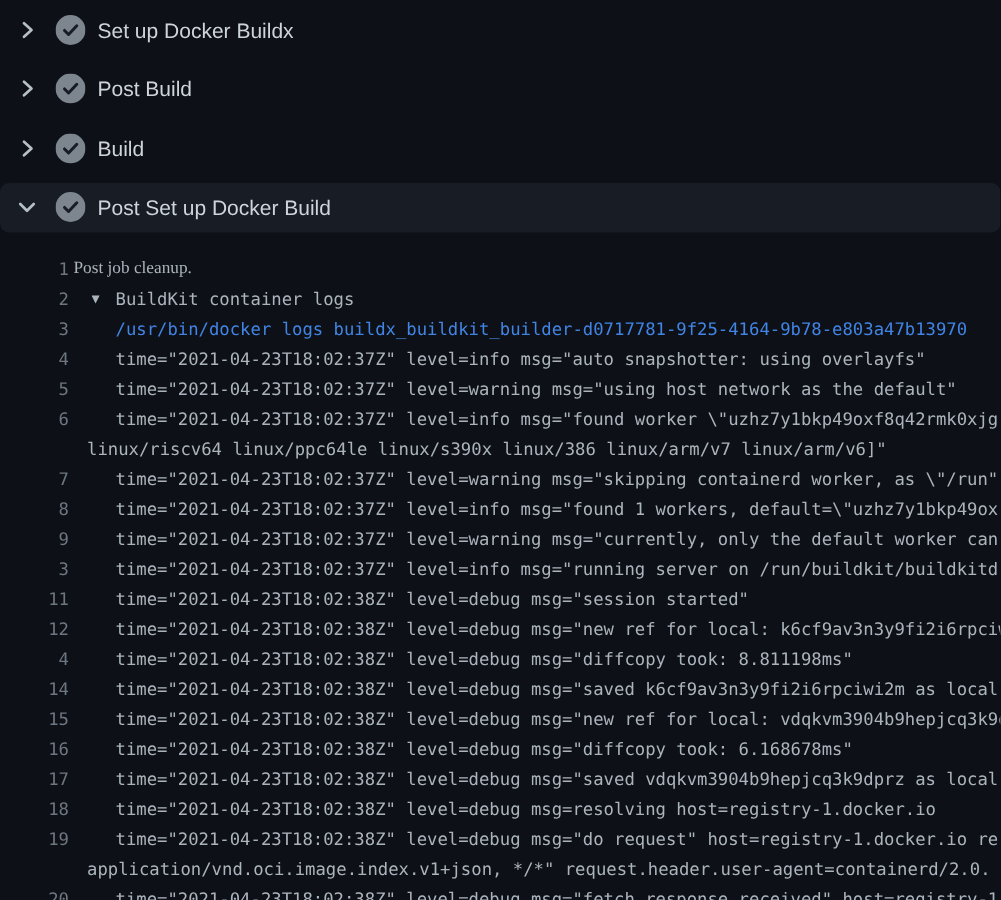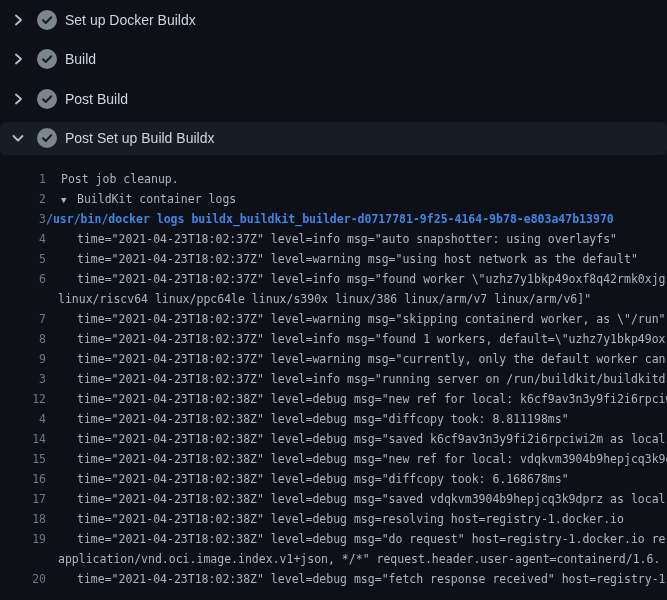--- a/index.html
+++ b/index.html
@@ -67,24 +67,24 @@
     text-align: right;
     color: #6e7681;
     text-decoration: none;
     font-size: 11.5px;
   }
   .ltext {
     color: #abb3bc;
     overflow: hidden;
     flex: 1 1 auto;
   }
-  .lrow.top     .ltext { margin-left: 15px; }
+  .lrow.top     .ltext { margin-left: 3px; font-family: Liberation Serif, serif; }
   .lrow.group   .ltext { margin-left: 15px; }
   .lrow.nested  .ltext { margin-left: 31px; }
-  .lrow.command .ltext { color: #4184e4; font-weight: bold; }
+  .lrow.command .ltext { margin-left: 31px; color: #4184e4; font-weight: normal; }
   .lrow.cont    .ltext { margin-left: 12px; }
   .tri {
     display: inline-block;
     width: 16px;
     font-size: 9px;
     vertical-align: middle;
     color: #abb3bc;
     cursor: pointer;
   }
 </style>
@@ -113,51 +113,51 @@
       <svg width="16" height="16" viewBox="0 0 16 16">
           <path d="M6 3.5 L11 8 L6 12.5" fill="none" stroke="currentColor" stroke-width="1.8" stroke-linecap="round" stroke-linejoin="round"></path>
         </svg>
     </span>
     <span class="check">
       <svg width="20" height="20" viewBox="0 0 20 20">
           <circle cx="10" cy="10" r="10" fill="#7d858e"></circle>
           <path d="M6 10.3 L8.7 13 L14.2 7.2" fill="none" stroke="#171c25" stroke-width="2" stroke-linecap="round" stroke-linejoin="round"></path>
         </svg>
     </span>
+    <span class="step-label">Post Build</span>
+  </div>
+
+  <div class="step">
+    <span class="chev">
+      <svg width="16" height="16" viewBox="0 0 16 16">
+          <path d="M6 3.5 L11 8 L6 12.5" fill="none" stroke="currentColor" stroke-width="1.8" stroke-linecap="round" stroke-linejoin="round"></path>
+        </svg>
+    </span>
+    <span class="check">
+      <svg width="20" height="20" viewBox="0 0 20 20">
+          <circle cx="10" cy="10" r="10" fill="#7d858e"></circle>
+          <path d="M6 10.3 L8.7 13 L14.2 7.2" fill="none" stroke="#171c25" stroke-width="2" stroke-linecap="round" stroke-linejoin="round"></path>
+        </svg>
+    </span>
     <span class="step-label">Build</span>
   </div>
 
-  <div class="step">
-    <span class="chev">
-      <svg width="16" height="16" viewBox="0 0 16 16">
-          <path d="M6 3.5 L11 8 L6 12.5" fill="none" stroke="currentColor" stroke-width="1.8" stroke-linecap="round" stroke-linejoin="round"></path>
-        </svg>
-    </span>
-    <span class="check">
-      <svg width="20" height="20" viewBox="0 0 20 20">
-          <circle cx="10" cy="10" r="10" fill="#7d858e"></circle>
-          <path d="M6 10.3 L8.7 13 L14.2 7.2" fill="none" stroke="#171c25" stroke-width="2" stroke-linecap="round" stroke-linejoin="round"></path>
-        </svg>
-    </span>
-    <span class="step-label">Post Build</span>
-  </div>
-
   <div class="step expanded">
     <span class="chev">
       <svg width="16" height="16" viewBox="0 0 16 16">
           <path d="M3.5 6 L8 10.5 L12.5 6" fill="none" stroke="currentColor" stroke-width="1.8" stroke-linecap="round" stroke-linejoin="round"></path>
         </svg>
     </span>
     <span class="check">
       <svg width="20" height="20" viewBox="0 0 20 20">
           <circle cx="10" cy="10" r="10" fill="#7d858e"></circle>
           <path d="M6 10.3 L8.7 13 L14.2 7.2" fill="none" stroke="#171c25" stroke-width="2" stroke-linecap="round" stroke-linejoin="round"></path>
         </svg>
     </span>
-    <span class="step-label">Post Set up Build Buildx</span>
+    <span class="step-label">Post Set up Docker Build</span>
   </div>
 
 </div>
 
 <div class="log" id="log">
     <div class="lrow top">
     <a class="lnum" href="#">1</a>
     <div class="ltext"><span class="txt">Post job cleanup.</span></div>
   </div>
     <div class="lrow group">
@@ -194,20 +194,24 @@
   </div>
     <div class="lrow nested">
     <a class="lnum" href="#">9</a>
     <div class="ltext"><span class="txt">time="2021-04-23T18:02:37Z" level=warning msg="currently, only the default worker can"</span></div>
   </div>
     <div class="lrow nested">
     <a class="lnum" href="#">3</a>
     <div class="ltext"><span class="txt">time="2021-04-23T18:02:37Z" level=info msg="running server on /run/buildkit/buildkitd"</span></div>
   </div>
     <div class="lrow nested">
+    <a class="lnum" href="#">11</a>
+    <div class="ltext"><span class="txt">time="2021-04-23T18:02:38Z" level=debug msg="session started"</span></div>
+  </div>
+    <div class="lrow nested">
     <a class="lnum" href="#">12</a>
     <div class="ltext"><span class="txt">time="2021-04-23T18:02:38Z" level=debug msg="new ref for local: k6cf9av3n3y9fi2i6rpciwi2m"</span></div>
   </div>
     <div class="lrow nested">
     <a class="lnum" href="#">4</a>
     <div class="ltext"><span class="txt">time="2021-04-23T18:02:38Z" level=debug msg="diffcopy took: 8.811198ms"</span></div>
   </div>
     <div class="lrow nested">
     <a class="lnum" href="#">14</a>
     <div class="ltext"><span class="txt">time="2021-04-23T18:02:38Z" level=debug msg="saved k6cf9av3n3y9fi2i6rpciwi2m as local"</span></div>
@@ -227,19 +231,19 @@
     <div class="lrow nested">
     <a class="lnum" href="#">18</a>
     <div class="ltext"><span class="txt">time="2021-04-23T18:02:38Z" level=debug msg=resolving host=registry-1.docker.io</span></div>
   </div>
     <div class="lrow nested">
     <a class="lnum" href="#">19</a>
     <div class="ltext"><span class="txt">time="2021-04-23T18:02:38Z" level=debug msg="do request" host=registry-1.docker.io re</span></div>
   </div>
     <div class="lrow cont">
     <a class="lnum"></a>
-    <div class="ltext"><span class="txt">application/vnd.oci.image.index.v1+json, */*" request.header.user-agent=containerd/1.6.</span></div>
+    <div class="ltext"><span class="txt">application/vnd.oci.image.index.v1+json, */*" request.header.user-agent=containerd/2.0.</span></div>
   </div>
     <div class="lrow nested">
     <a class="lnum" href="#">20</a>
     <div class="ltext"><span class="txt">time="2021-04-23T18:02:38Z" level=debug msg="fetch response received" host=registry-1</span></div>
   </div>
   </div>
 
 </body></html>

